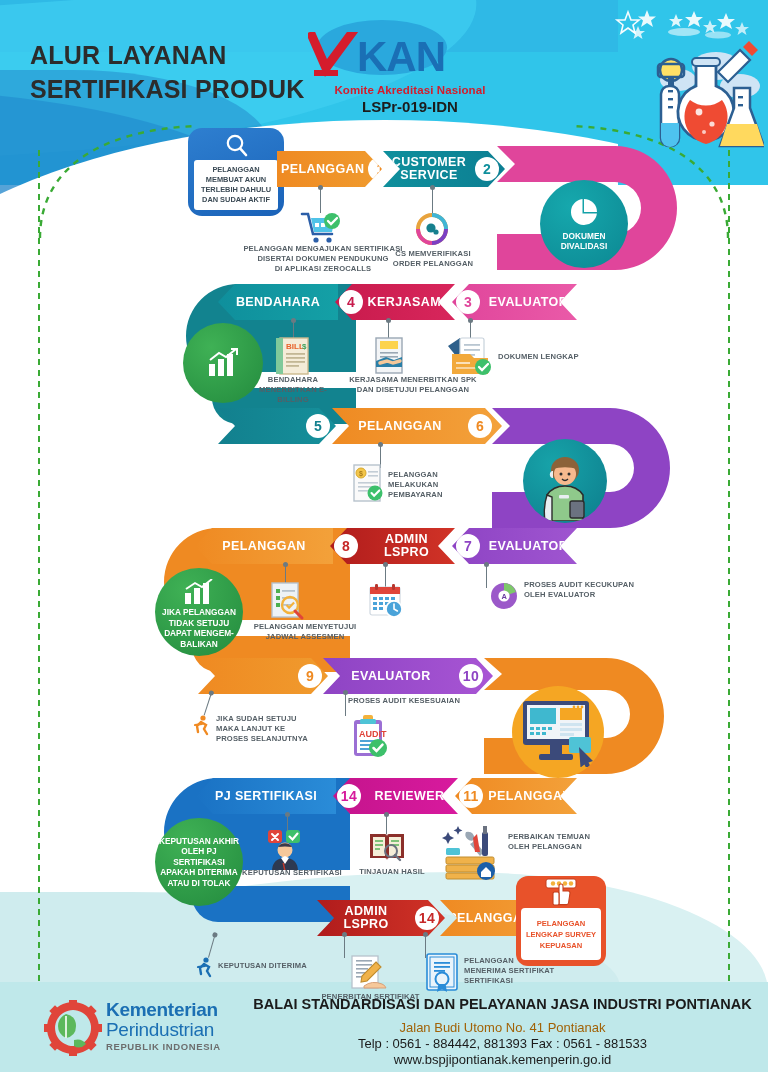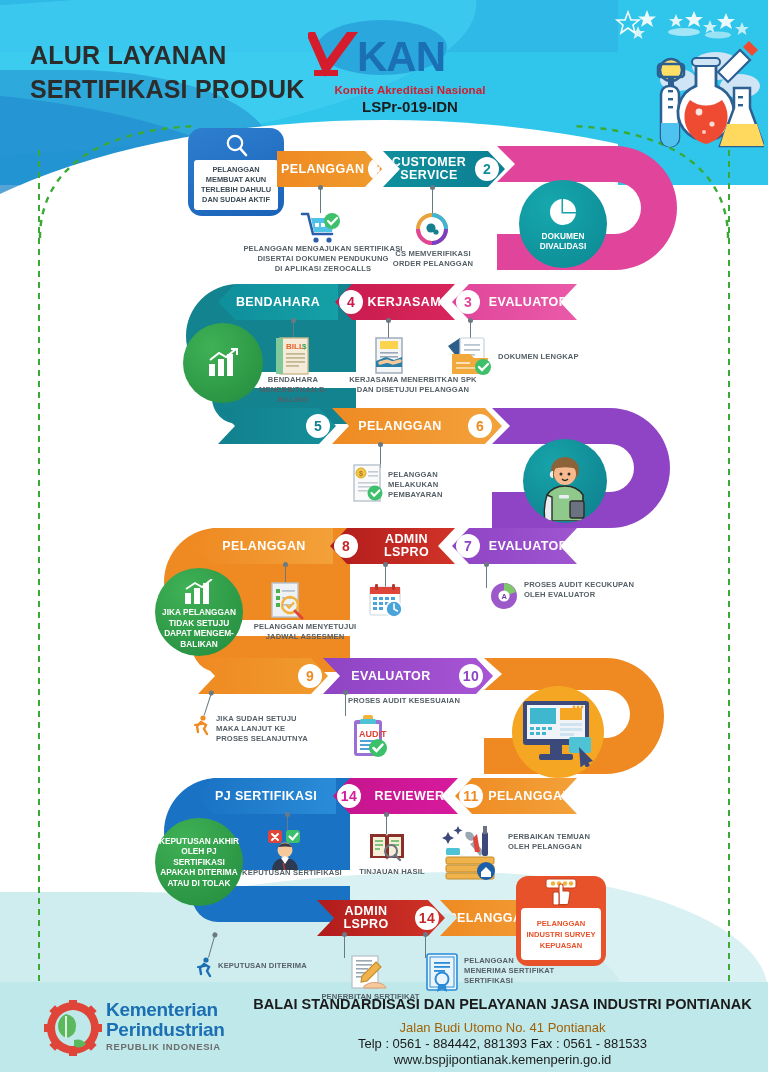--- a/index.html
+++ b/index.html
@@ -89,21 +89,21 @@
   
   .footer { position:absolute; left:0; bottom:0; width:768px; height:90px;
      background:#bfe8ea; z-index:4; }
   .foot-wave1 { position:absolute; left:0; bottom:80px; width:768px; height:120px;
      background:#d9f1f2; border-radius:60% 40% 0 0 / 100% 100% 0 0; z-index:2; }
   .foot-wave2 { position:absolute; left:-80px; bottom:85px; width:700px; height:95px;
      background:#cfecee; border-radius:0 70% 0 0 / 0 100% 0 0; z-index:2; }
   .kemen { position:absolute; left:44px; top:16px; width:210px; height:60px; z-index:6; }
   .kemen-txt { position:absolute; left:62px; top:2px; }
   .kemen-l1 { font-size:19px; font-weight:bold; color:#1b6fb3; line-height:20px; letter-spacing:-.3px;}
-  .kemen-l2 { font-size:19px; font-weight:bold; color:#1b6fb3; line-height:20px; letter-spacing:-.3px;}
+  .kemen-l2 { font-size:19px; font-weight:normal; color:#1b6fb3; line-height:20px; letter-spacing:-.3px;}
   .kemen-l3 { font-size:9.5px; font-weight:bold; color:#6d6d6d; letter-spacing:.6px; margin-top:1px;}
   .foot-info { position:absolute; left:250px; top:14px; width:505px; text-align:center; z-index:6; }
   .fi1 { font-size:14.5px; font-weight:bold; color:#1b1b1b; }
   .fi2 { font-size:13px; color:#a16207; margin-top:8px; }
   .fi3 { font-size:13px; color:#1b1b1b; margin-top:1px; }
   .fi4 { font-size:13px; color:#1b1b1b; margin-top:1px;text-align:center; }
 </style>
 </head>
 <body>
 
@@ -220,21 +220,21 @@
           <span style="display:block">CUSTOMER</span>
           <span style="display:block">SERVICE</span>
         </span>
         <span class="num" style="color:#0f8f9c">2</span>
       </div>
 
       <svg style="position:absolute;left:497px;top:28px;width:190px;height:200px" viewBox="0 0 190 200">
         <path d="M0 0 H118 a62 62 0 0 1 0 124 H-95 v-36 H118 a26 26 0 0 0 0 -52 H0 l18 -18 Z" fill="#e0459b"></path>
       </svg>
 
-      <div class="circ" style="left:519px;top:62px;width:88px;height:88px;background:radial-gradient(circle at 35% 30%,#16a8ad,#0c8792)">
+      <div class="circ" style="left:540px;top:62px;width:88px;height:88px;background:radial-gradient(circle at 35% 30%,#16a8ad,#0c8792)">
         <svg style="width:30px;height:30px;margin-bottom:4px" viewBox="0 0 30 30">
           <path d="M15 15 V2 A13 13 0 0 1 28 15 Z" fill="#fff"></path>
           <path d="M15 15 L15 2 A13 13 0 1 0 28 15 Z" fill="none"></path>
           <path d="M13.5 2.1 A13 13 0 1 0 27.9 16.5 L13.5 16.5 Z" fill="#fff"></path>
         </svg>
         <span>DOKUMEN</span>
         <span>DIVALIDASI</span>
       </div>
 
       <div class="stem" style="left:320px;top:71px;height:24px"></div>
@@ -661,21 +661,21 @@
           <rect x="2" y="1" width="30" height="9" rx="2" fill="#fff" stroke="#c43f1c" stroke-width="1"></rect>
           <circle cx="9" cy="5.5" r="2.2" fill="#f3b23c"></circle>
             <circle cx="15" cy="5.5" r="2.2" fill="#f3b23c"></circle>
           <circle cx="21" cy="5.5" r="2.2" fill="#f3b23c"></circle>
             <circle cx="27" cy="5.5" r="2.2" fill="#f3b23c"></circle>
           <path d="M15 12 v-4 a2 2 0 0 1 4 0 v5 h5 a2 2 0 0 1 2 2 l-1.5 10 a2 2 0 0 1 -2 1.6 H15 Z" fill="#fff" stroke="#c43f1c" stroke-width="1.1"></path>
           <rect x="9" y="14" width="6" height="13" rx="1.5" fill="#fff" stroke="#c43f1c" stroke-width="1.1"></rect>
         </svg>
         <div style="position:absolute;left:5px;top:32px;width:80px;height:52px;background:#fff;border-radius:4px;display:flex;flex-direction:column;align-items:center;justify-content:center;color:#e8522a;font-size:7.6px;font-weight:bold;line-height:11px;text-align:center">
           <span>PELANGGAN</span>
-          <span>INDUSTRI SURVEY</span>
+          <span>LENGKAP SURVEY</span>
           <span>KEPUASAN</span>
         </div>
       </div>
 
       <div class="stem" style="left:211px;top:48px;height:22px;transform:rotate(16deg)"></div>
       <svg class="ico" style="left:193px;top:68px;width:22px;height:22px" viewBox="0 0 22 22">
         <circle cx="13" cy="4" r="2.6" fill="#1b6fb3"></circle>
         <path d="M11 8 l5 3 l-2 4 l3 5" stroke="#1b6fb3" stroke-width="2.4" fill="none" stroke-linecap="round"></path>
         <path d="M11 8 l-4 4 l1 6" stroke="#1b6fb3" stroke-width="2.4" fill="none" stroke-linecap="round"></path>
         <path d="M12 10 l-7 1" stroke="#1b6fb3" stroke-width="2.2" fill="none" stroke-linecap="round"></path>

